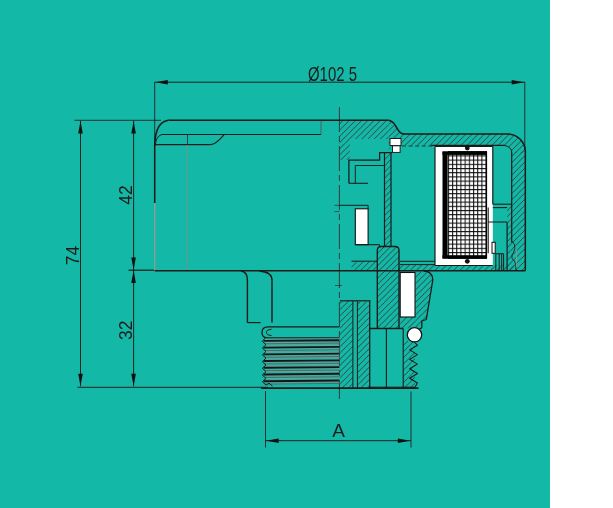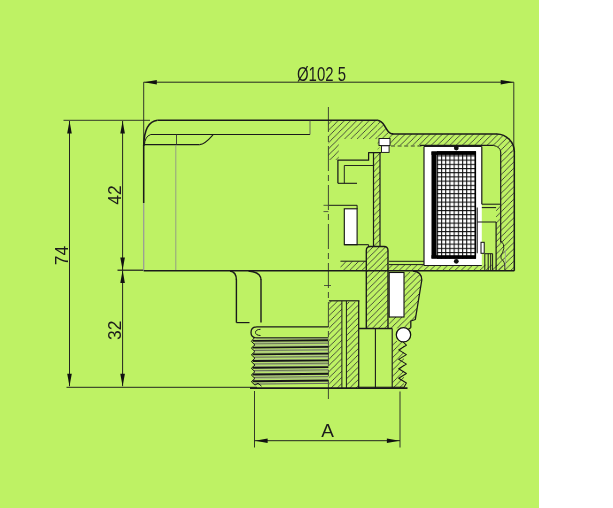--- a/index.html
+++ b/index.html
@@ -1,17 +1,17 @@
 <!DOCTYPE html>
 <html><head>
 <meta charset="utf-8">
 <style>
   html,body { margin:0; padding:0; background:#ffffff; }
-  #page { position:relative; width:539px; height:508px; background:#bef264;
-           font-family:"Liberation Sans", sans-serif; }
+  #page { position:relative; width:539px; height:508px; background:#14b8a6;
+           font-family:"Liberation Sans", sans-serif;padding-left:11px; }
 </style>
 </head>
 <body>
 <div id="page">
 <svg width="613" height="508" viewBox="0 0 613 508" xmlns="http://www.w3.org/2000/svg">
 
 <defs>
   <pattern id="hatch" width="6.2" height="6.2" patternUnits="userSpaceOnUse">
     <path d="M-1,7.2 L7.2,-1" stroke="#333" stroke-width="0.85" fill="none"></path>
   </pattern>

